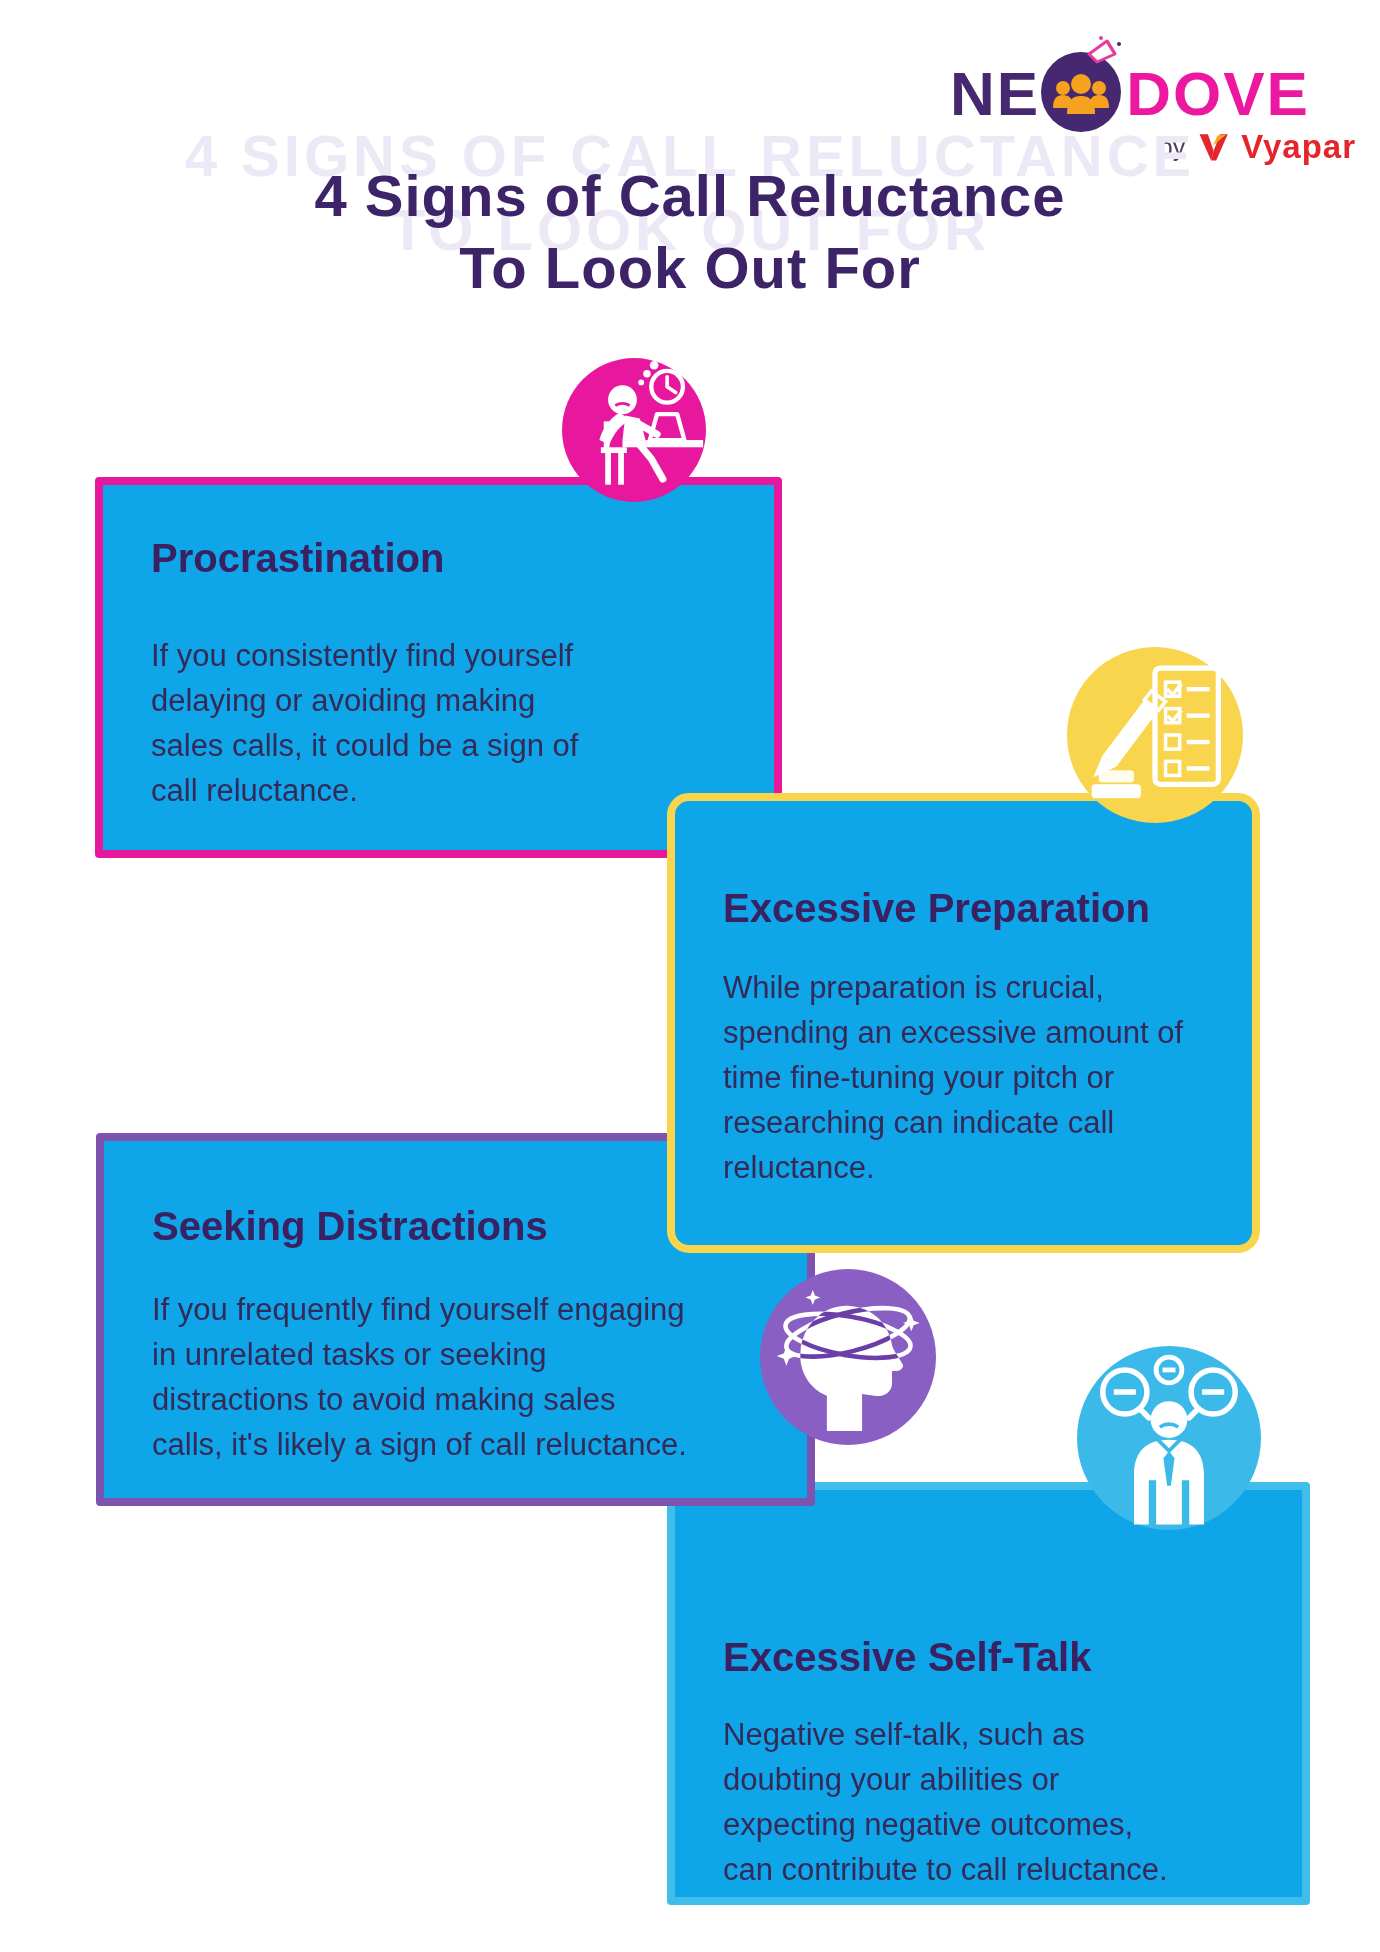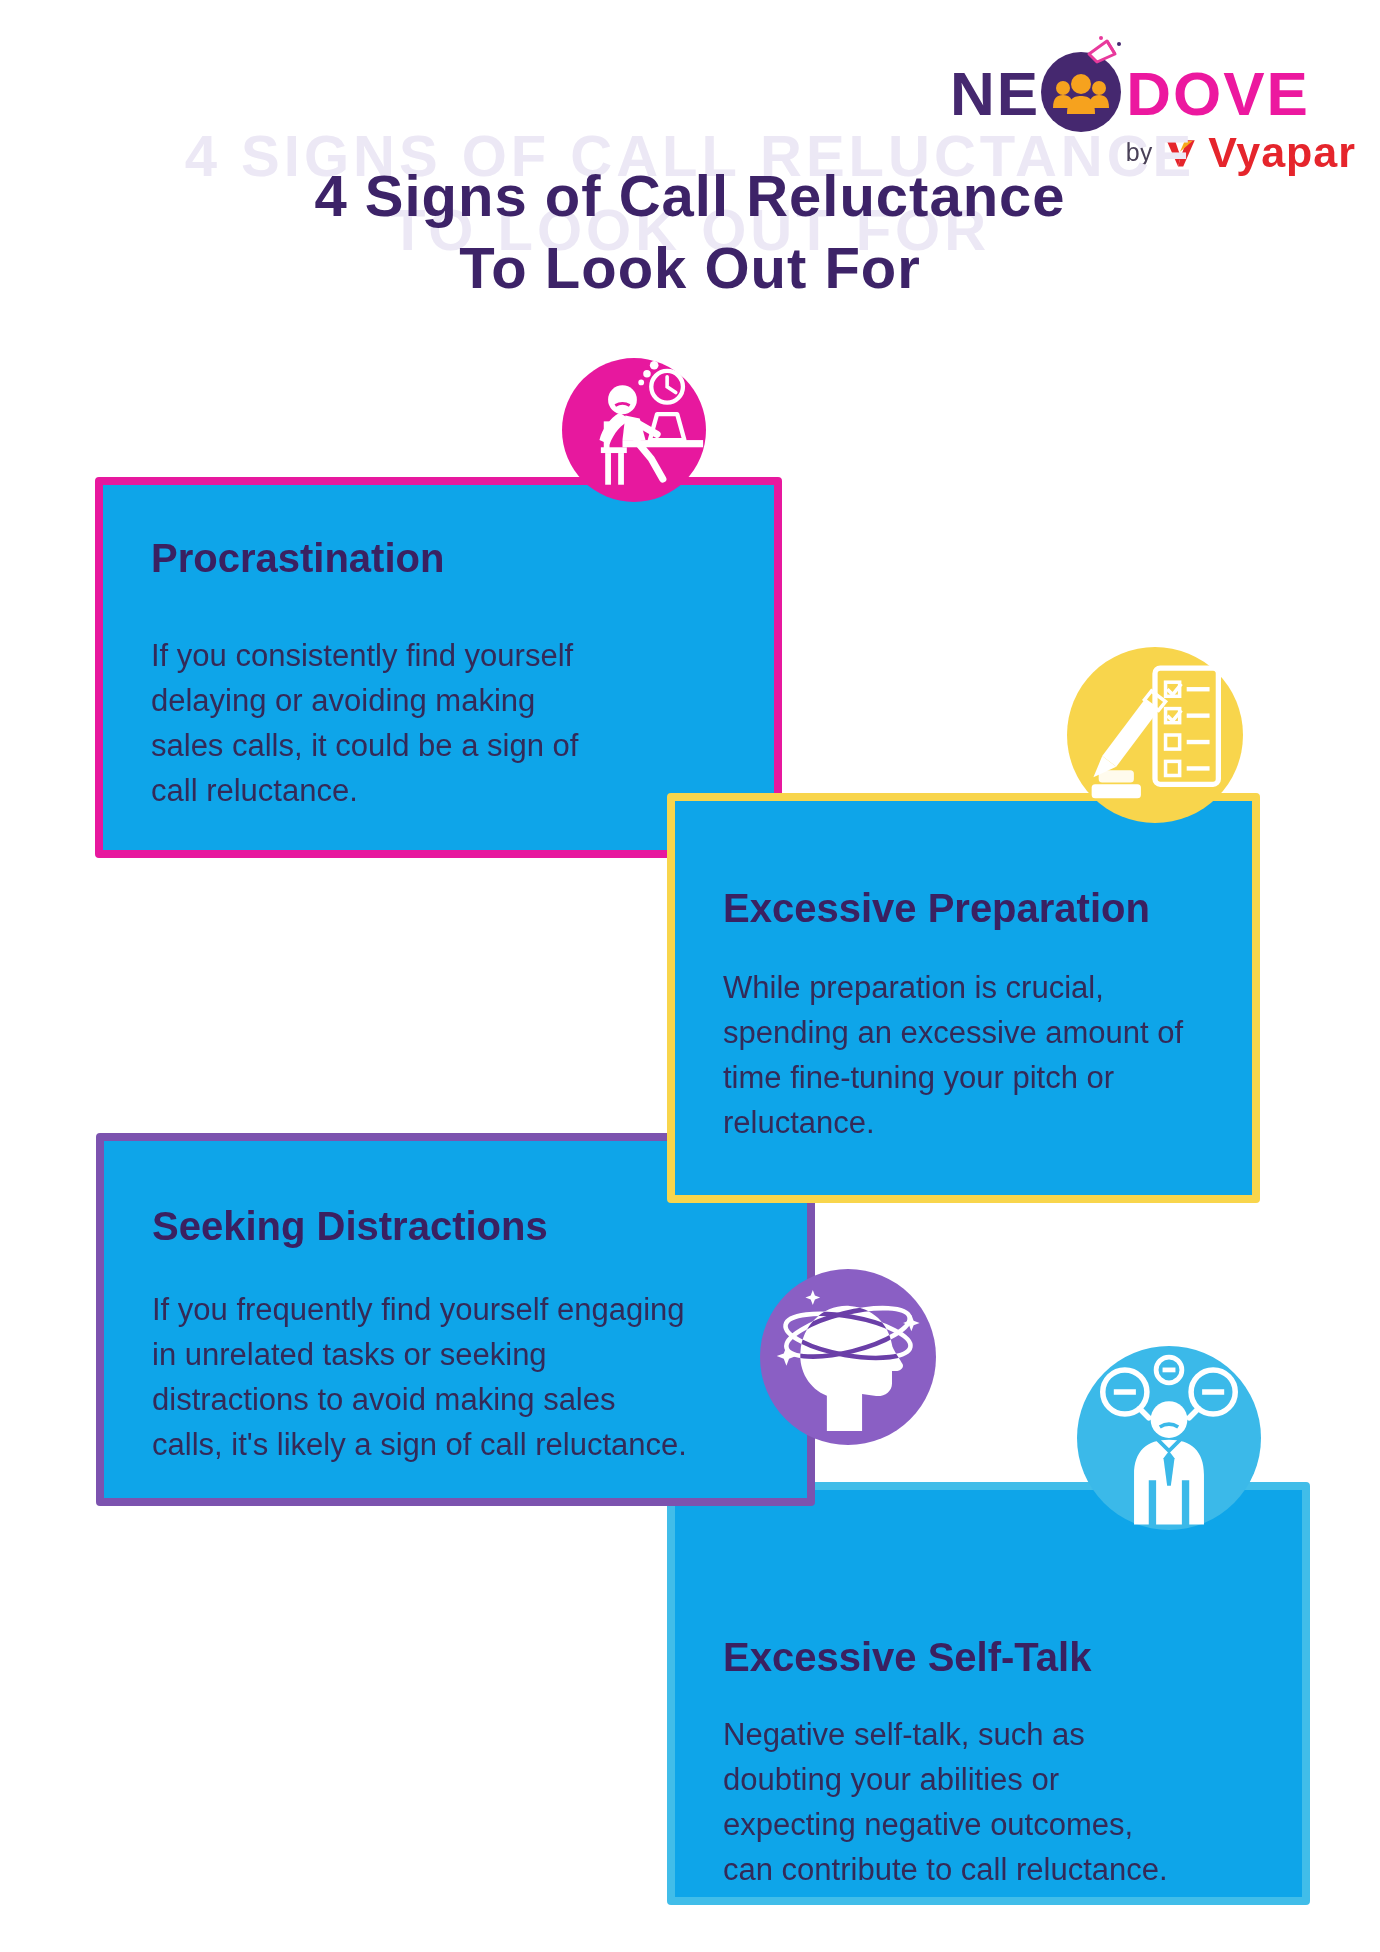--- a/index.html
+++ b/index.html
@@ -9,41 +9,41 @@
   
   .logo{position:absolute;top:54px;left:950px;width:410px;}
   .logo-row{display:flex;align-items:center;height:80px;}
   .logo-ne,.logo-dove{font-size:62px;font-weight:bold;letter-spacing:2px;line-height:80px;}
   .logo-ne{color:#45286F;}
   .logo-dove{color:#EC189F;}
   .logo-o{width:84px;height:100px;margin:0 1px;position:relative;top:-8px;flex:0 0 auto;}
   .logo-by{display:flex;justify-content:flex-end;align-items:center;gap:12px;margin-top:-6px;padding-right:4px;}
   .by-text{font-size:25px;color:#4A4158;}
   .v-icon{width:32px;height:32px;}
-  .vyapar-text{font-size:43px;font-weight:bold;color:#E5252C;letter-spacing:1px;}
+  .vyapar-text{font-size:33px;font-weight:bold;color:#E5252C;letter-spacing:1px;}
 
   
   .ghost-line,.title-line{position:absolute;left:0;width:100%;text-align:center;
         font-weight:bold;font-size:58px;white-space:nowrap;}
   .ghost-line{color:#ECE8F5;letter-spacing:4px;}
   .g1{top:122px;}
   .g2{top:196px;}
   .title-line{color:#3D2368;letter-spacing:1px;}
   .t1{top:162px;}
   .t2{top:234px;}
 
   
   .card{position:absolute;background:#0ea5e9;border-style:solid;border-width:8px;
         box-sizing:border-box;border-radius:4px;}
   .card-title{font-size:40px;font-weight:bold;color:#3A2161;margin-left:48px;line-height:46px;}
   .card-body{margin-left:48px;font-size:31px;line-height:45px;color:#342A58;}
   .card-body div{white-space:nowrap;}
 
   .card1{left:95px; top:477px; width:687px;height:381px;border-color:#E7189E;z-index:1;}
-  .card2{left:667px;top:793px; width:593px;height:410px;border-color:#F8D54C;z-index:3;}
+  .card2{left:667px;top:793px; width:593px;height:460px;border-color:#F8D54C;z-index:3;border-radius:22px;}
   .card3{left:96px; top:1133px;width:719px;height:373px;border-color:#7C53AF;z-index:2;}
   .card4{left:667px;top:1482px;width:643px;height:423px;border-color:#41BDE9;z-index:1;}
 
   .card1 .card-title{margin-top:50px;}  .card1 .card-body{margin-top:52px;}
   .card2 .card-title{margin-top:84px;}  .card2 .card-body{margin-top:34px;}
   .card3 .card-title{margin-top:62px;}  .card3 .card-body{margin-top:38px;}
   .card4 .card-title{margin-top:144px;} .card4 .card-body{margin-top:32px;}
 
   
   .icon-circle{position:absolute;border-radius:50%;z-index:6;}
@@ -107,20 +107,21 @@
       <div>call reluctance.</div>
     </div>
   </div>
 
   <div class="card card2">
     <div class="card-title">Excessive Preparation</div>
     <div class="card-body">
       <div>While preparation is crucial,</div>
       <div>spending an excessive amount of</div>
       <div>time fine-tuning your pitch or</div>
+      <div>researching can indicate call</div>
       <div>reluctance.</div>
     </div>
   </div>
 
   <div class="card card3">
     <div class="card-title">Seeking Distractions</div>
     <div class="card-body">
       <div>If you frequently find yourself engaging</div>
       <div>in unrelated tasks or seeking</div>
       <div>distractions to avoid making sales</div>

